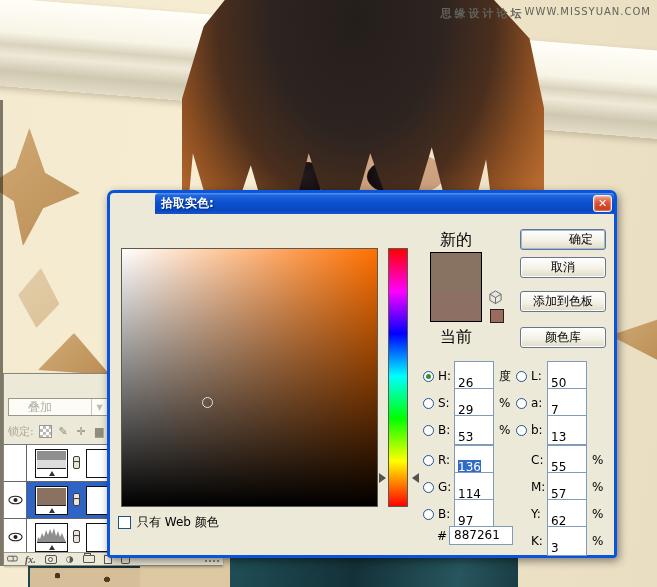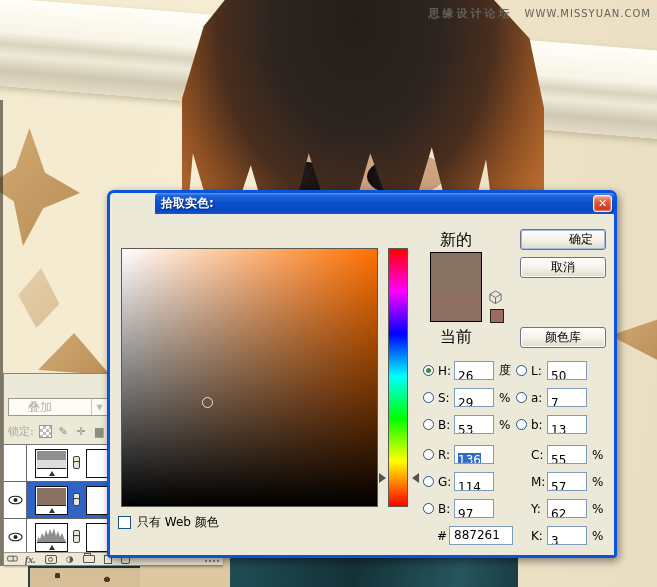--- a/index.html
+++ b/index.html
@@ -40,21 +40,21 @@
                radial-gradient(circle 7px at 20% 35%,#4c3420 55%,transparent 60%),
                radial-gradient(circle 6px at 60% 70%,#553a22 55%,transparent 60%),
                radial-gradient(circle 5px at 85% 25%,#4c3420 55%,transparent 60%),
                radial-gradient(circle 5px at 40% 80%,#5a3d24 55%,transparent 60%); }
   .leopard2 { position:absolute; left:30px; top:20px; width:110px; height:19px; background:#d6bf98;
              background-image:radial-gradient(circle 5px at 25% 40%,#4c3420 55%,transparent 60%),
                radial-gradient(circle 5px at 70% 60%,#553a22 55%,transparent 60%); }
   .edge-shadow { position:absolute; left:0; top:100px; width:3px; height:466px; background:rgba(30,25,18,.55); }
 
   .watermark { position:absolute; top:6px; right:6px; z-index:2; color:#62625a;
-               font-size:10px; letter-spacing:1px; display:flex; gap:12px; align-items:center; }
+               font-size:10px; letter-spacing:1px; display:flex; gap:0; align-items:flex-start; }
   .watermark .cn { font-size:11px; font-weight:bold; letter-spacing:3px; }
 
   
   .palette { position:absolute; left:3px; top:373px; width:219px; height:193px; z-index:5;
              background:#ece9d8; border:1px solid #8a887a; box-shadow:1px 1px 2px rgba(0,0,0,.25);
              font-size:11px; color:#333; }
   .tabs { position:absolute; left:2px; top:1px; height:19px; display:flex; gap:2px; }
   .tab { padding:2px 8px 0 8px; border:1px solid #8a887a; border-bottom:none;
          border-radius:4px 4px 0 0; font-size:12px; }
   .tab.active { background:#f6f4ea; font-weight:bold; }
@@ -135,21 +135,21 @@
            font-size:12px; text-align:center; line-height:19px; cursor:pointer;
            box-shadow:inset 0 0 0 1px #fdfdfa; }
   .xpbtn.ok { box-shadow:inset 0 0 0 1px #9db9e0; }
 
   .frow { position:absolute; display:flex; align-items:center; }
   .radio { width:11px; height:11px; border:1px solid #23538c; border-radius:50%; background:#fff;
            margin-right:4px; position:relative; flex:none; }
   .radio.on::after { content:""; position:absolute; left:2px; top:2px; width:5px; height:5px;
                      border-radius:50%; background:#3a8e3a; }
   .flabel { width:16px; flex:none; }
-  .fbox { width:40px; height:19px; border:1px solid #7f9db9; background:#fff; padding:7px 3px;
+  .fbox { width:40px; height:19px; border:1px solid #7f9db9; background:#fff; padding:14px 3px;
           font-size:12px; overflow:hidden; flex:none; }
   .fbox .selblue { background:#316ac5; color:#fff; }
   .funit { margin-left:5px; }
   .hexbox { width:64px; height:19px; border:1px solid #7f9db9; background:#fff; padding:1px 4px; font-size:12px; }
 
   .webonly { position:absolute; left:8px; top:300px; display:flex; align-items:center; gap:6px; }
   .cbox { width:13px; height:13px; border:1px solid #1c5180; background:#fff; }
 </style>
 </head>
 <body>
@@ -292,20 +292,21 @@
 
     <svg class="cube" viewBox="0 0 16 16">
       <polygon points="8,1 14,4.5 14,11 8,14.5 2,11 2,4.5" fill="#e8e8e0" stroke="#666" stroke-width="1"></polygon>
       <polyline points="2,4.5 8,8 14,4.5" fill="none" stroke="#666" stroke-width="1"></polyline>
       <line x1="8" y1="8" x2="8" y2="14.5" stroke="#666" stroke-width="1"></line>
     </svg>
     <div class="chip" style="background:#9c6b60;"></div>
 
     <div class="xpbtn ok" style="top:15px;padding-left:36px;">确定</div>
     <div class="xpbtn" style="top:43px;">取消</div>
+    <div class="xpbtn" style="top:77px;">添加到色板</div>
     <div class="xpbtn" style="top:113px;">颜色库</div>
 
     <div class="frow" style="left:313px; top:147px;">
       <span class="radio on"></span>
       <span class="flabel">H:</span>
       <span class="fbox">26</span>
       <span class="funit">度</span>
     </div>
     <div class="frow" style="left:313px; top:174px;">
       <span class="radio"></span>

